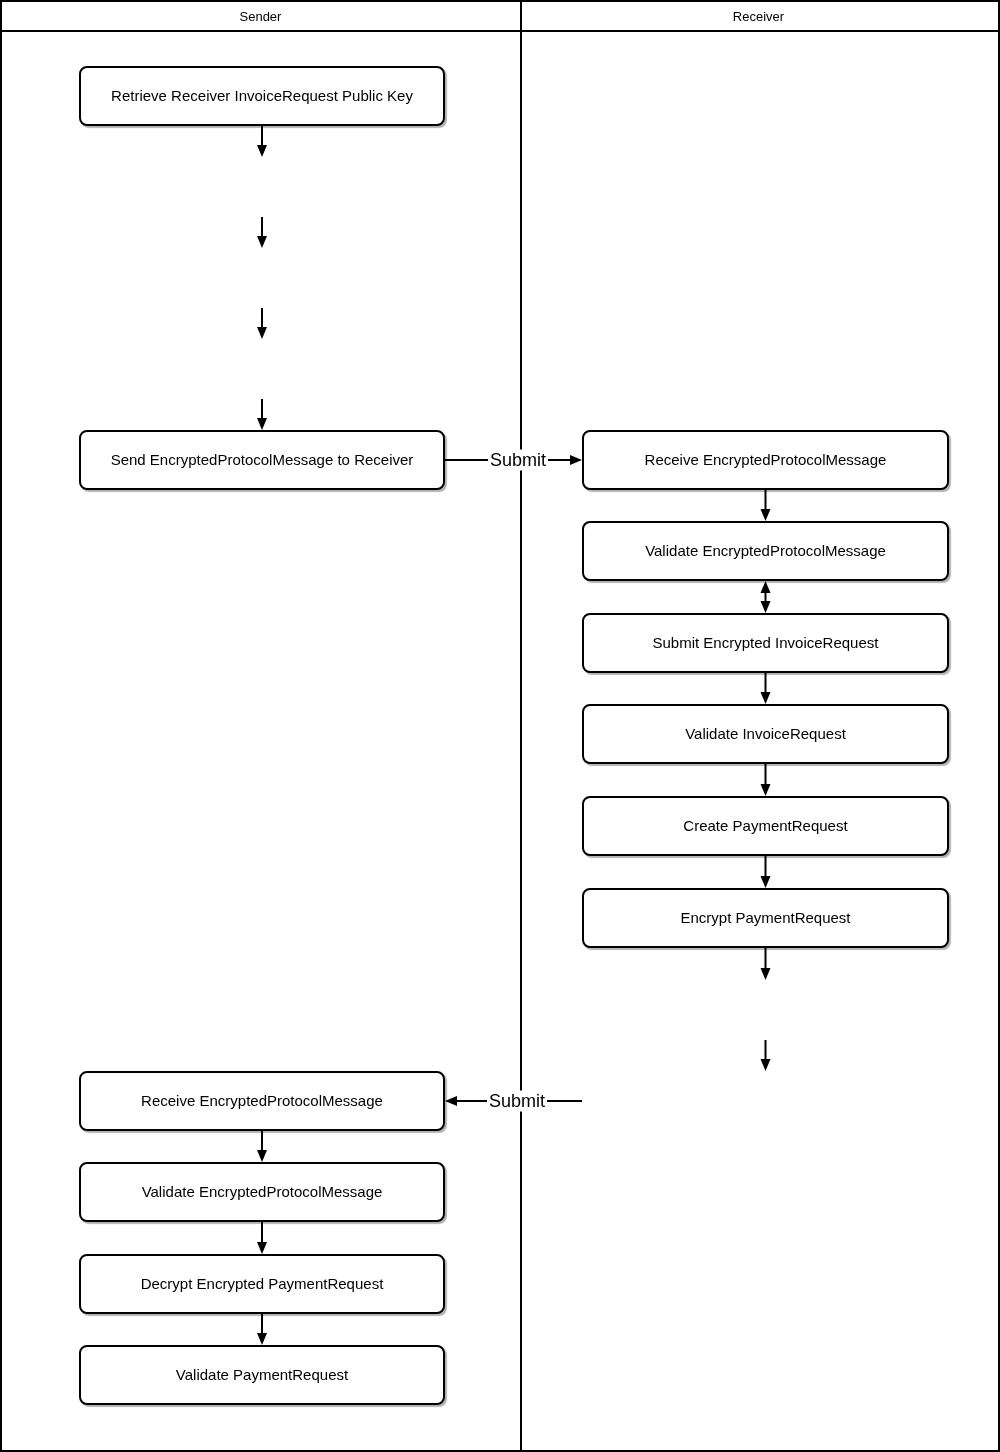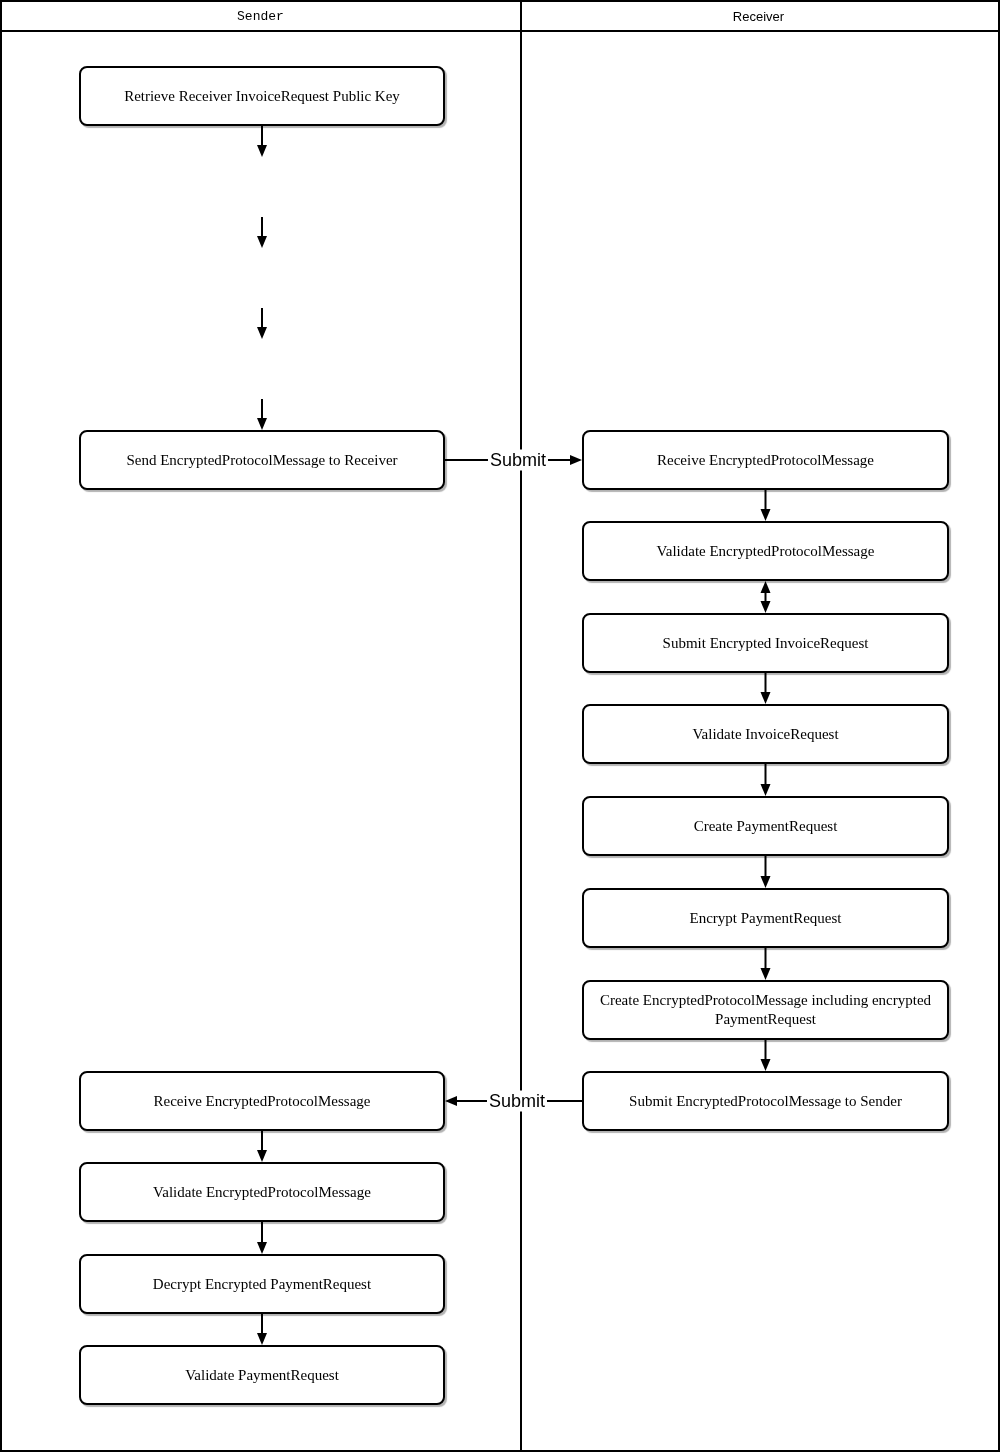--- a/index.html
+++ b/index.html
@@ -24,21 +24,21 @@
     display: flex;
     z-index: 1;
   }
   .lane-header-cell {
     display: flex;
     align-items: center;
     justify-content: center;
     font-size: 13px;
     box-sizing: border-box;
   }
-  .lane-header-cell.sender { width: 519px; font-family: Liberation Mono, monospace; }
+  .lane-header-cell.sender { width: 519px; }
   .lane-header-cell.receiver { width: 481px; }
   .lane-divider {
     position: absolute;
     top: 0;
     left: 518px;
     width: 2px;
     height: 1452px;
     background: #000000;
     z-index: 1;
   }
@@ -56,21 +56,20 @@
     border-radius: 8px;
     box-shadow: 2px 2px 1px rgba(0,0,0,0.3);
     display: flex;
     align-items: center;
     justify-content: center;
     text-align: center;
     font-size: 15px;
     line-height: 1.25;
     padding: 0 14px;
     z-index: 3;
-    font-family: Liberation Serif, serif;
   }
   .node.sender-lane { left: 77px; width: 366px; }
   .node.receiver-lane { left: 580px; width: 367px; }
   .edge-label {
     position: absolute;
     transform: translate(-50%, -50%);
     background: #ffffff;
     padding: 0 2px;
     font-size: 18px;
     z-index: 4;
@@ -164,22 +163,20 @@
 
   <div class="node sender-lane" style="top:64px">Retrieve Receiver InvoiceRequest Public Key</div>
   <div class="node sender-lane" style="top:428px">Send EncryptedProtocolMessage to Receiver</div>
 
   <div class="node receiver-lane" style="top:428px">Receive EncryptedProtocolMessage</div>
   <div class="node receiver-lane" style="top:519px">Validate EncryptedProtocolMessage</div>
   <div class="node receiver-lane" style="top:611px">Submit Encrypted InvoiceRequest</div>
   <div class="node receiver-lane" style="top:702px">Validate InvoiceRequest</div>
   <div class="node receiver-lane" style="top:794px">Create PaymentRequest</div>
   <div class="node receiver-lane" style="top:886px">Encrypt PaymentRequest</div>
-  <div class="node receiver-lane" style="top:978px">Create EncryptedProtocolMessage including encrypted PaymentRequest</div>
-  <div class="node receiver-lane" style="top:1069px">Submit EncryptedProtocolMessage to Sender</div>
 
   <div class="node sender-lane" style="top:1069px">Receive EncryptedProtocolMessage</div>
   <div class="node sender-lane" style="top:1160px">Validate EncryptedProtocolMessage</div>
   <div class="node sender-lane" style="top:1252px">Decrypt Encrypted PaymentRequest</div>
   <div class="node sender-lane" style="top:1343px">Validate PaymentRequest</div>
 
   <div class="edge-label" style="left:516px; top:458px;">Submit</div>
   <div class="edge-label" style="left:515px; top:1099px;">Submit</div>
 
 </div>

